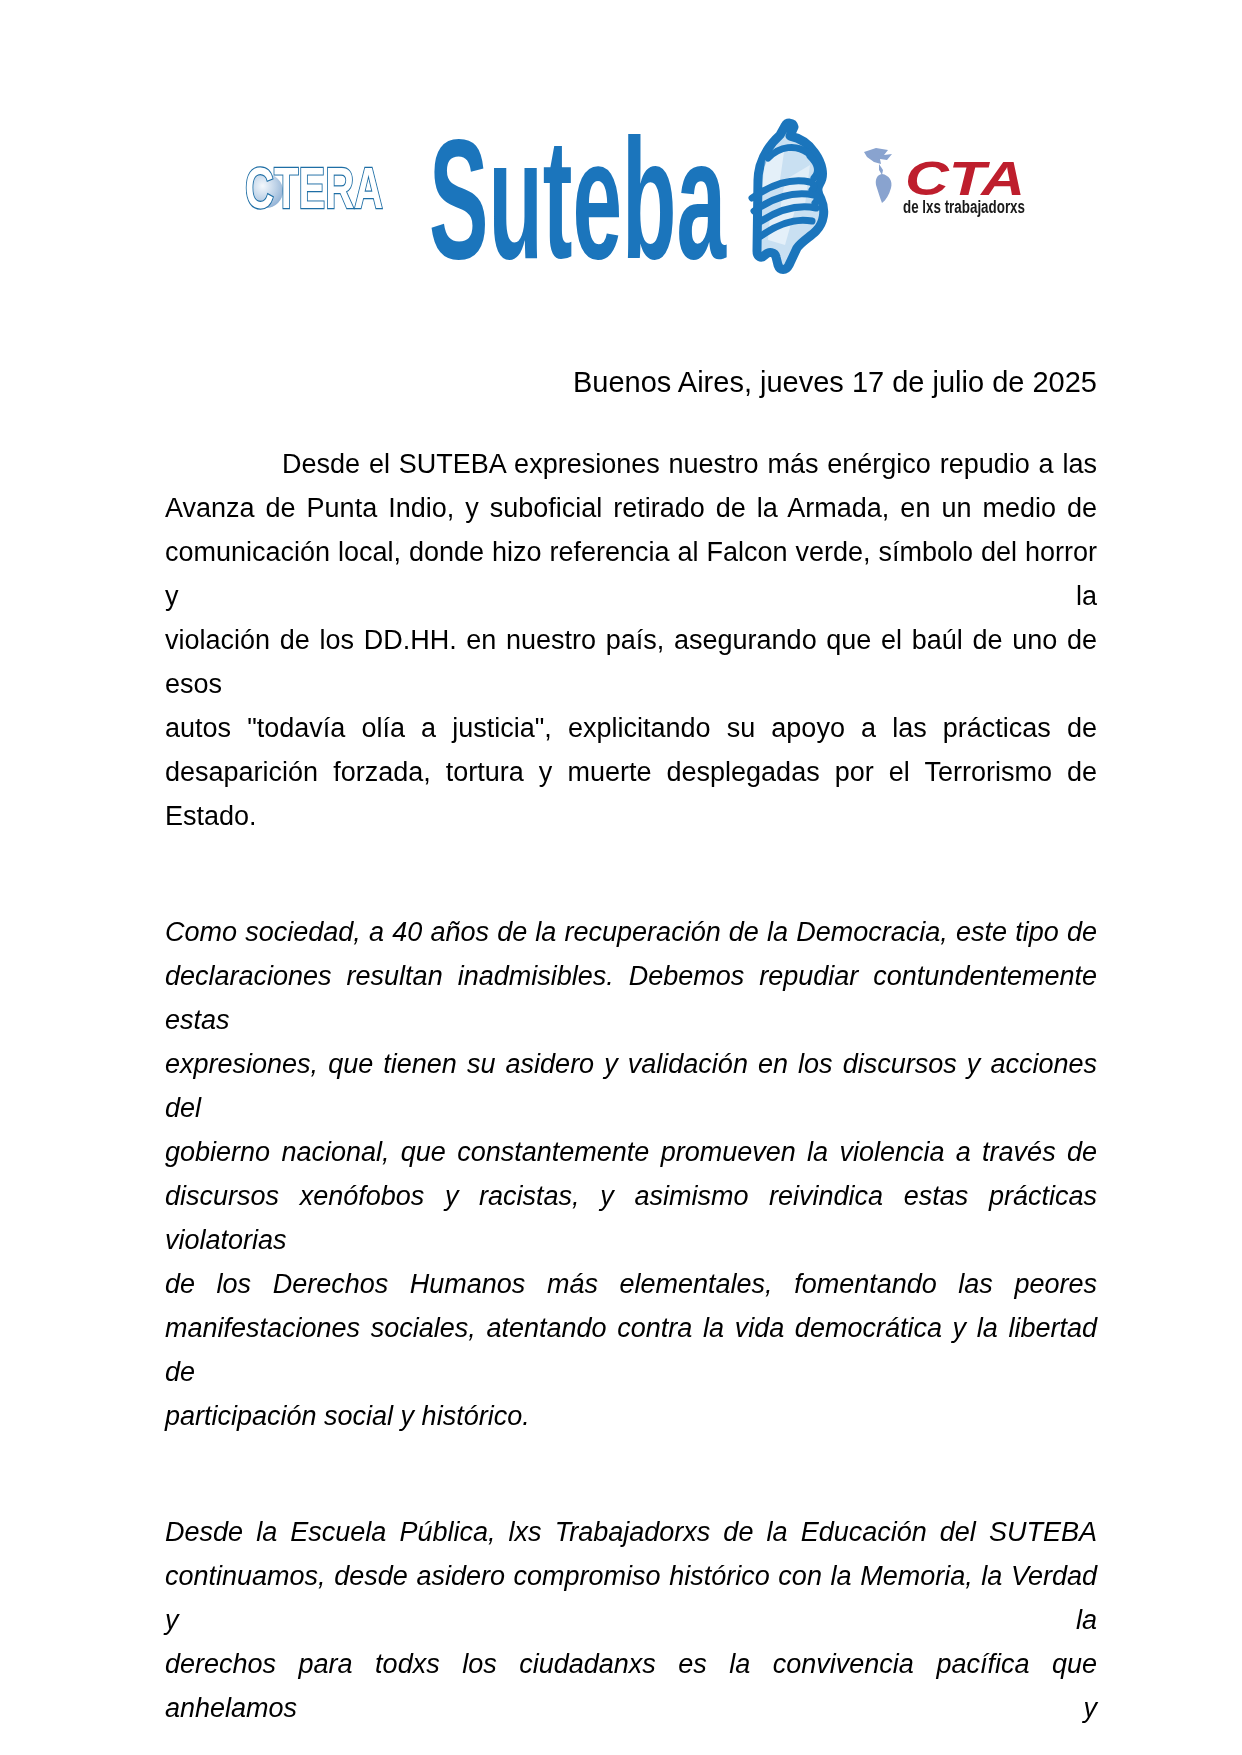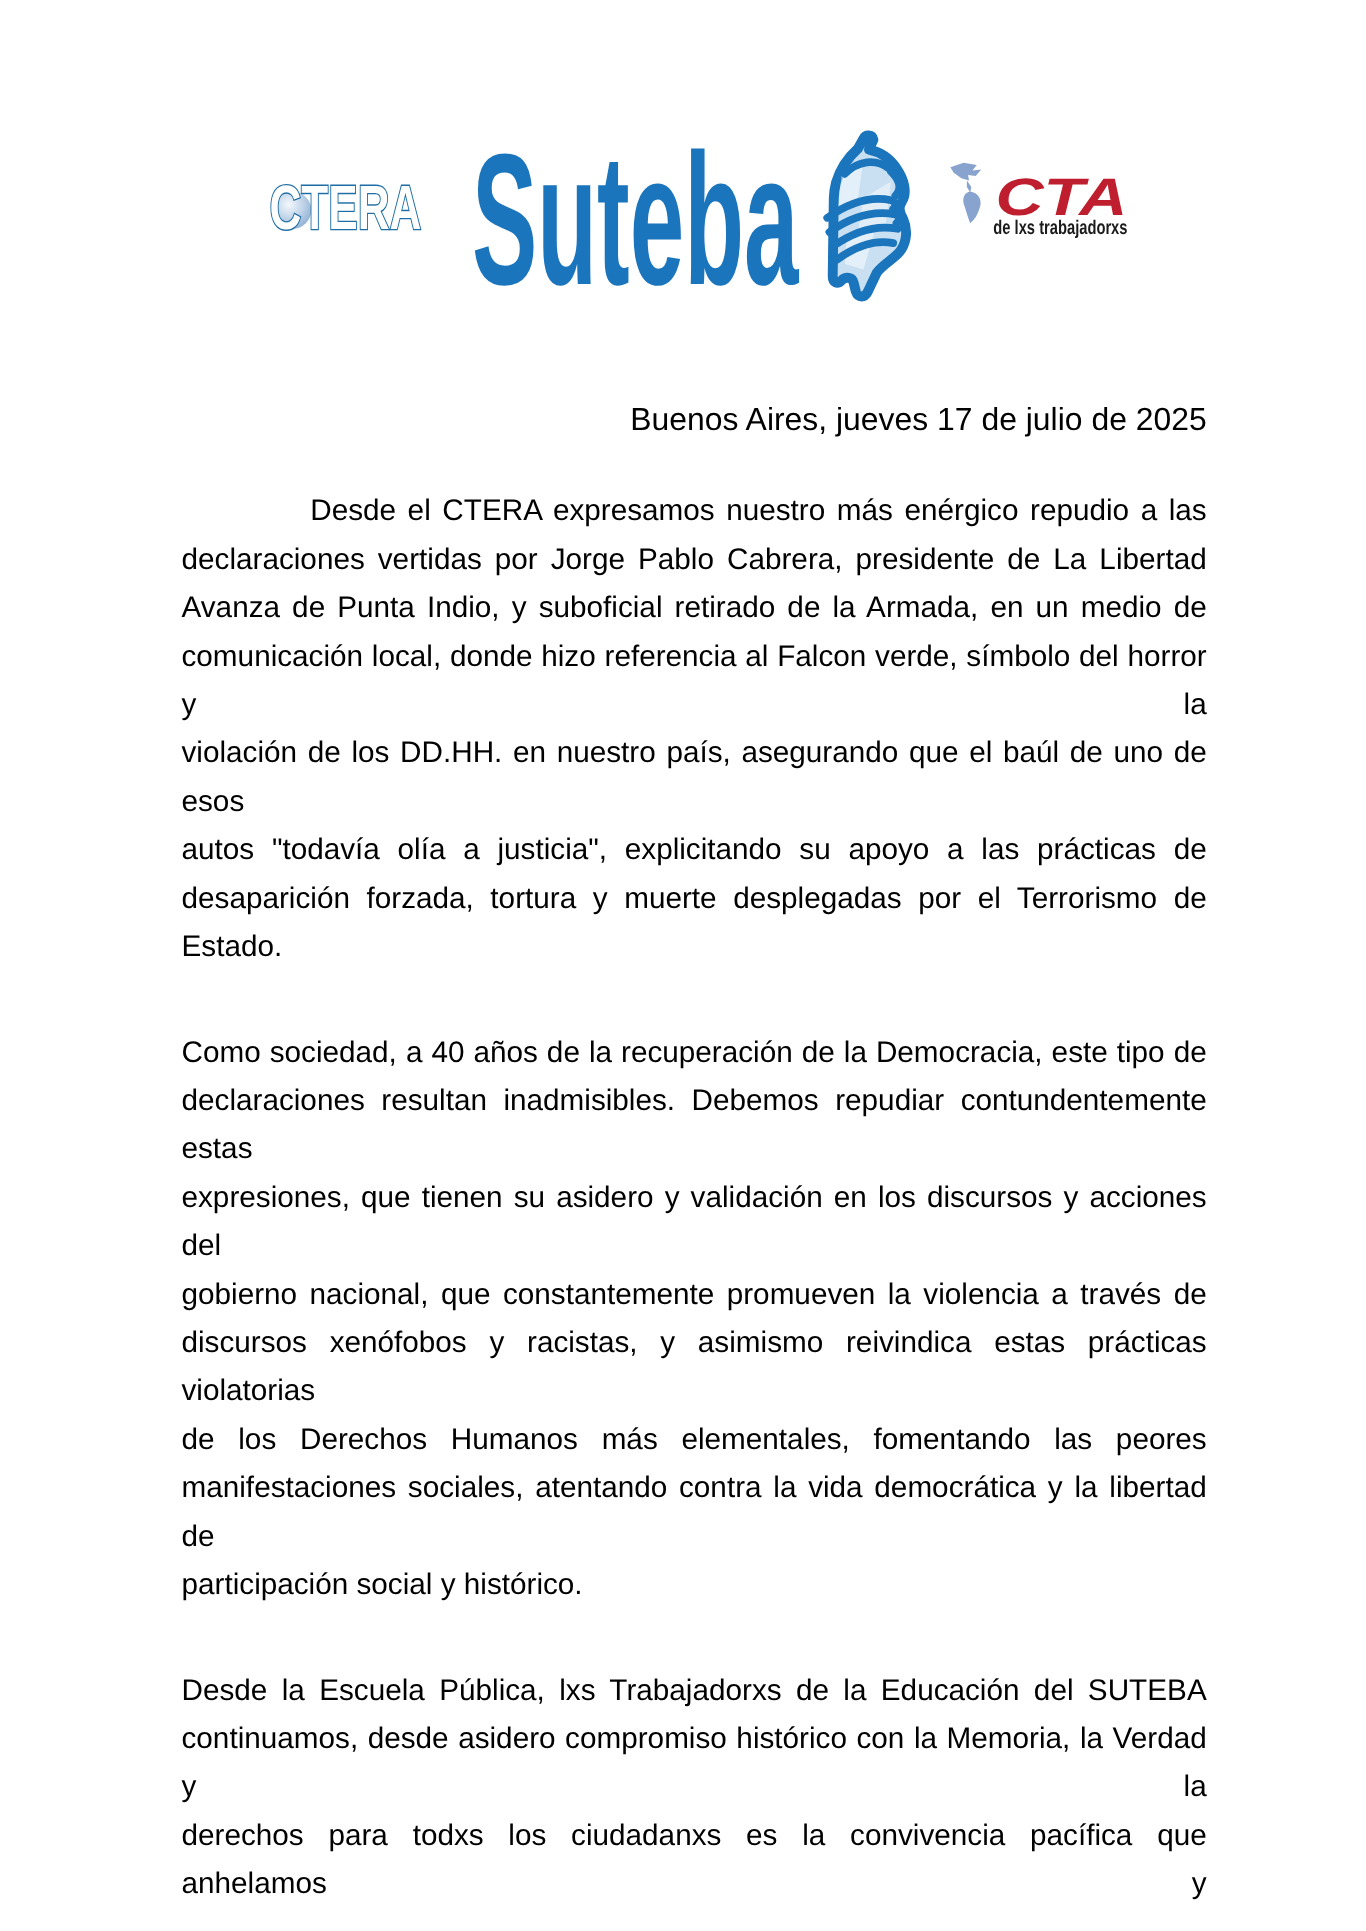--- a/index.html
+++ b/index.html
@@ -27,21 +27,22 @@
   .date-line {
     margin-top: 60px;
     font-size: 29px;
     line-height: 44px;
     text-align: right;
   }
   .body-text {
     margin-top: 38px;
   }
   .paragraph + .paragraph {
-    margin-top: 52px;
+    margin-top: 72px;
+    font-style: italic;
   }
   .line {
     font-size: 27px;
     line-height: 44px;
     text-align: justify;
     text-align-last: justify;
   }
   .line.last {
     text-align: justify;
     text-align-last: left;
@@ -100,22 +101,21 @@
   </svg>
 
 </div>
 
 <div class="content">
 
   <div class="date-line">Buenos Aires, jueves 17 de julio de 2025</div>
 
   <div class="body-text">
       <div class="paragraph">
-        <div class="line indent">Desde el CTERA expresamos nuestro más enérgico repudio a las</div>
-        <div class="line">declaraciones vertidas por Jorge Pablo Cabrera, presidente de La Libertad</div>
+        <div class="line indent">Desde el SUTEBA expresiones nuestro más enérgico repudio a las</div>
         <div class="line">Avanza de Punta Indio, y suboficial retirado de la Armada, en un medio de</div>
         <div class="line">comunicación local, donde hizo referencia al Falcon verde, símbolo del horror y la</div>
         <div class="line">violación de los DD.HH. en nuestro país, asegurando que el baúl de uno de esos</div>
         <div class="line">autos "todavía olía a justicia", explicitando su apoyo a las prácticas de</div>
         <div class="line last">desaparición forzada, tortura y muerte desplegadas por el Terrorismo de Estado.</div>
       </div>
       <div class="paragraph">
         <div class="line">Como sociedad, a 40 años de la recuperación de la Democracia, este tipo de</div>
         <div class="line">declaraciones resultan inadmisibles. Debemos repudiar contundentemente estas</div>
         <div class="line">expresiones, que tienen su asidero y validación en los discursos y acciones del</div>

